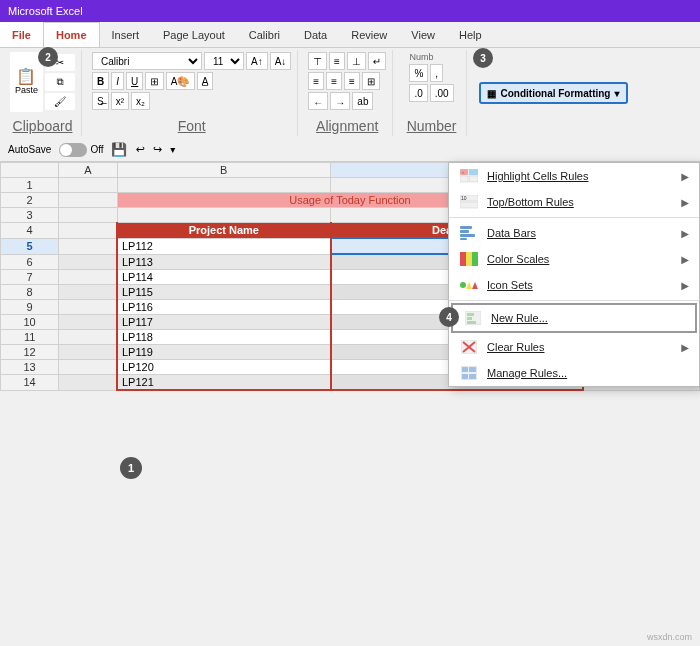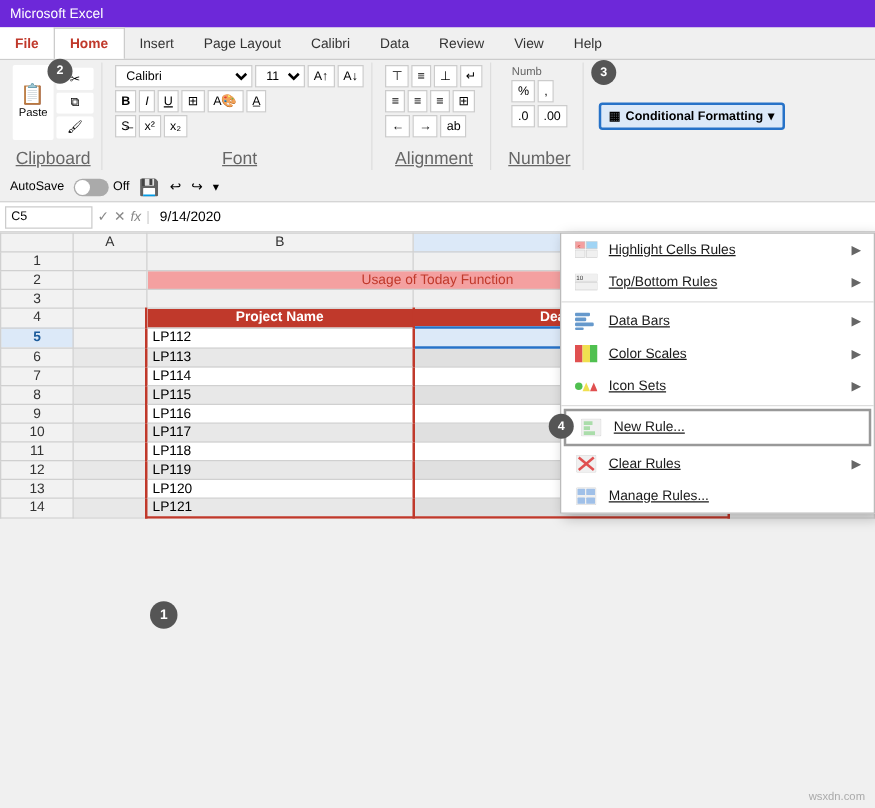--- a/index.html
+++ b/index.html
@@ -205,28 +205,20 @@
         <div class="toggle-knob"></div>
       </div>
       <span>Off</span>
     </div>
     <span style="font-size:13px;">💾</span>
     <span style="font-size:11px;">↩</span>
     <span style="font-size:11px;">↪</span>
     <span style="font-size:10px;">▾</span>
   </div>
 
-  <div class="formula-bar">
-    <input class="cell-ref" type="text" value="C5" style="">
-    <span style="color:#888;">✓</span>
-    <span style="color:#888;">✕</span>
-    <span style="font-style:italic;color:#888;">fx</span>
-    <span style="color:#ccc;">|</span>
-    <input class="formula-input" type="text" value="9/14/2020" style="">
-  </div>
 
   <div class="spreadsheet-wrapper" style="position:relative;">
 
     <div class="spreadsheet">
       <table class="grid">
         <colgroup>
           <col style="width:28px;">
           <col style="width:30px;">
           <col style="width:110px;">
           <col style="width:130px;">

